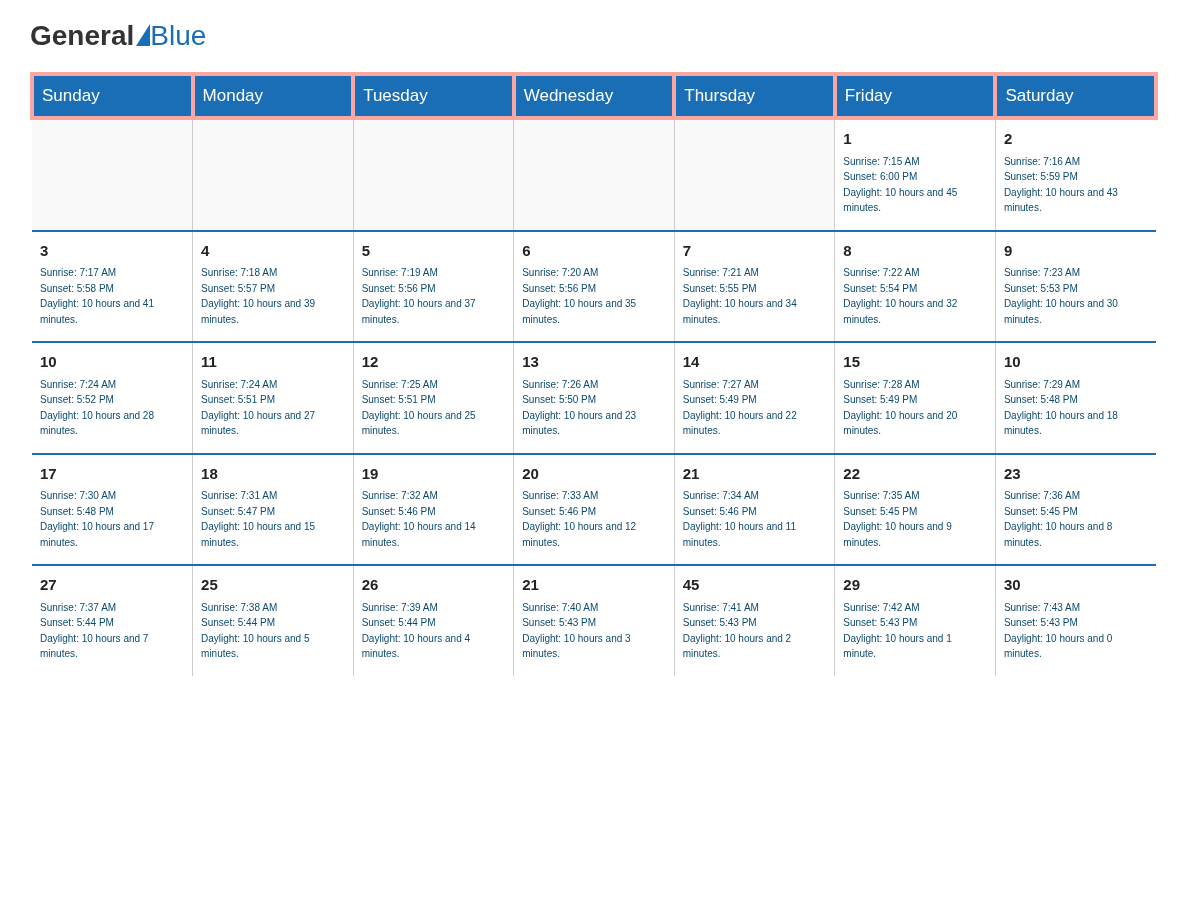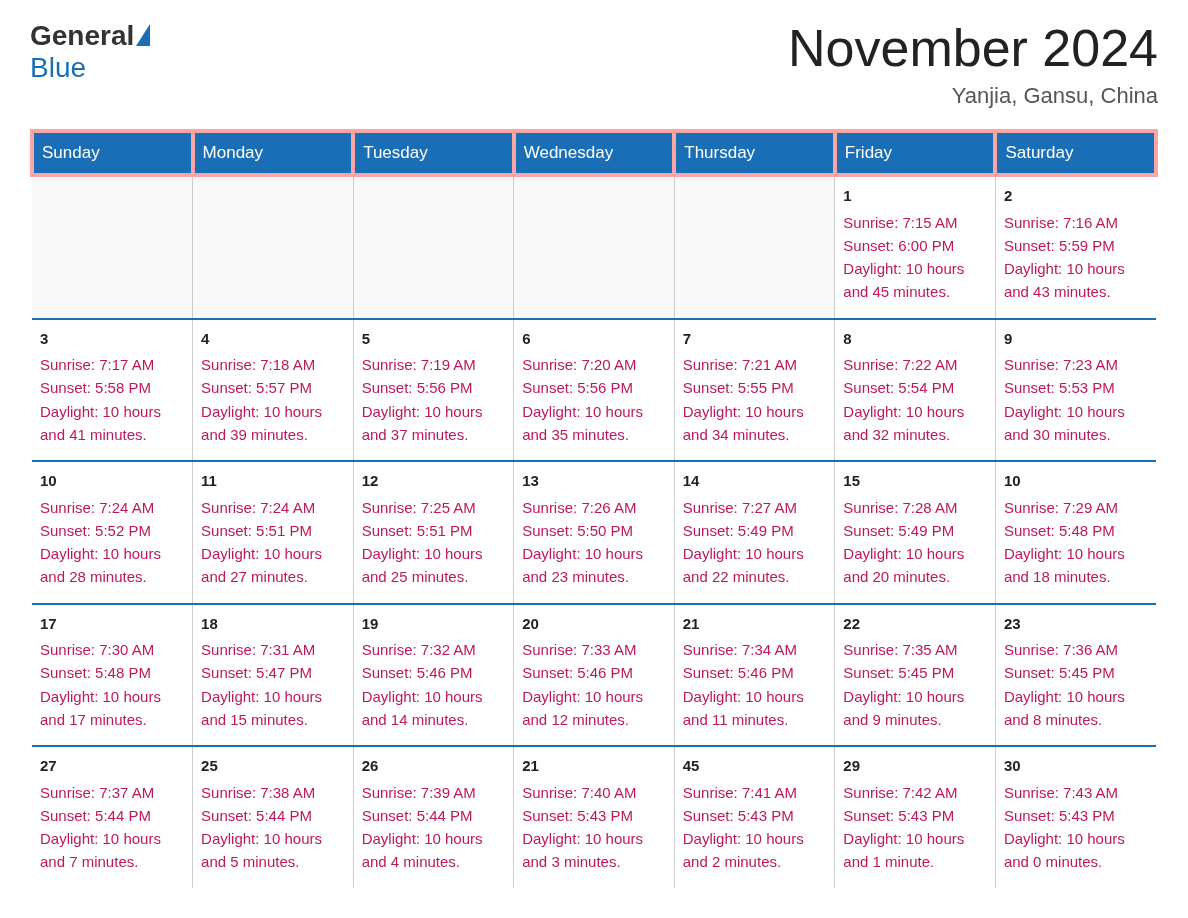--- a/index.html
+++ b/index.html
@@ -86,50 +86,46 @@
       border-right: none;
     }
     .day-number {
       font-size: 15px;
       font-weight: bold;
       color: #222;
       display: block;
       margin-bottom: 3px;
     }
     .day-info {
-      font-size: 15px;
-      color: #be185d;
+      font-size: 10px;
+      color: #0c4a6e;
       line-height: 1.55;
     }
     .empty-cell {
       background: #f9f9f9;
     }
     .logo-wrapper {
       display: flex;
-      flex-direction: column;
+      flex-direction: row;
     }
     .logo-top-row {
       display: flex;
       align-items: center;
     }
   </style>
 </head>
 <body>
 
 <div class="header-section">
   <div class="logo-wrapper">
     <div class="logo-top-row">
       <span class="logo-text-general">General</span>
       <span class="logo-triangle"></span>
     </div>
     <span class="logo-blue">Blue</span>
-  </div>
-  <div class="title-area">
-    <div class="calendar-title">November 2024</div>
-    <div class="calendar-subtitle">Yanjia, Gansu, China</div>
   </div>
 </div>
 
 <table class="calendar-table">
   <thead>
     <tr>
     <th>Sunday</th>
         <th>Monday</th>
         <th>Tuesday</th>
         <th>Wednesday</th>

